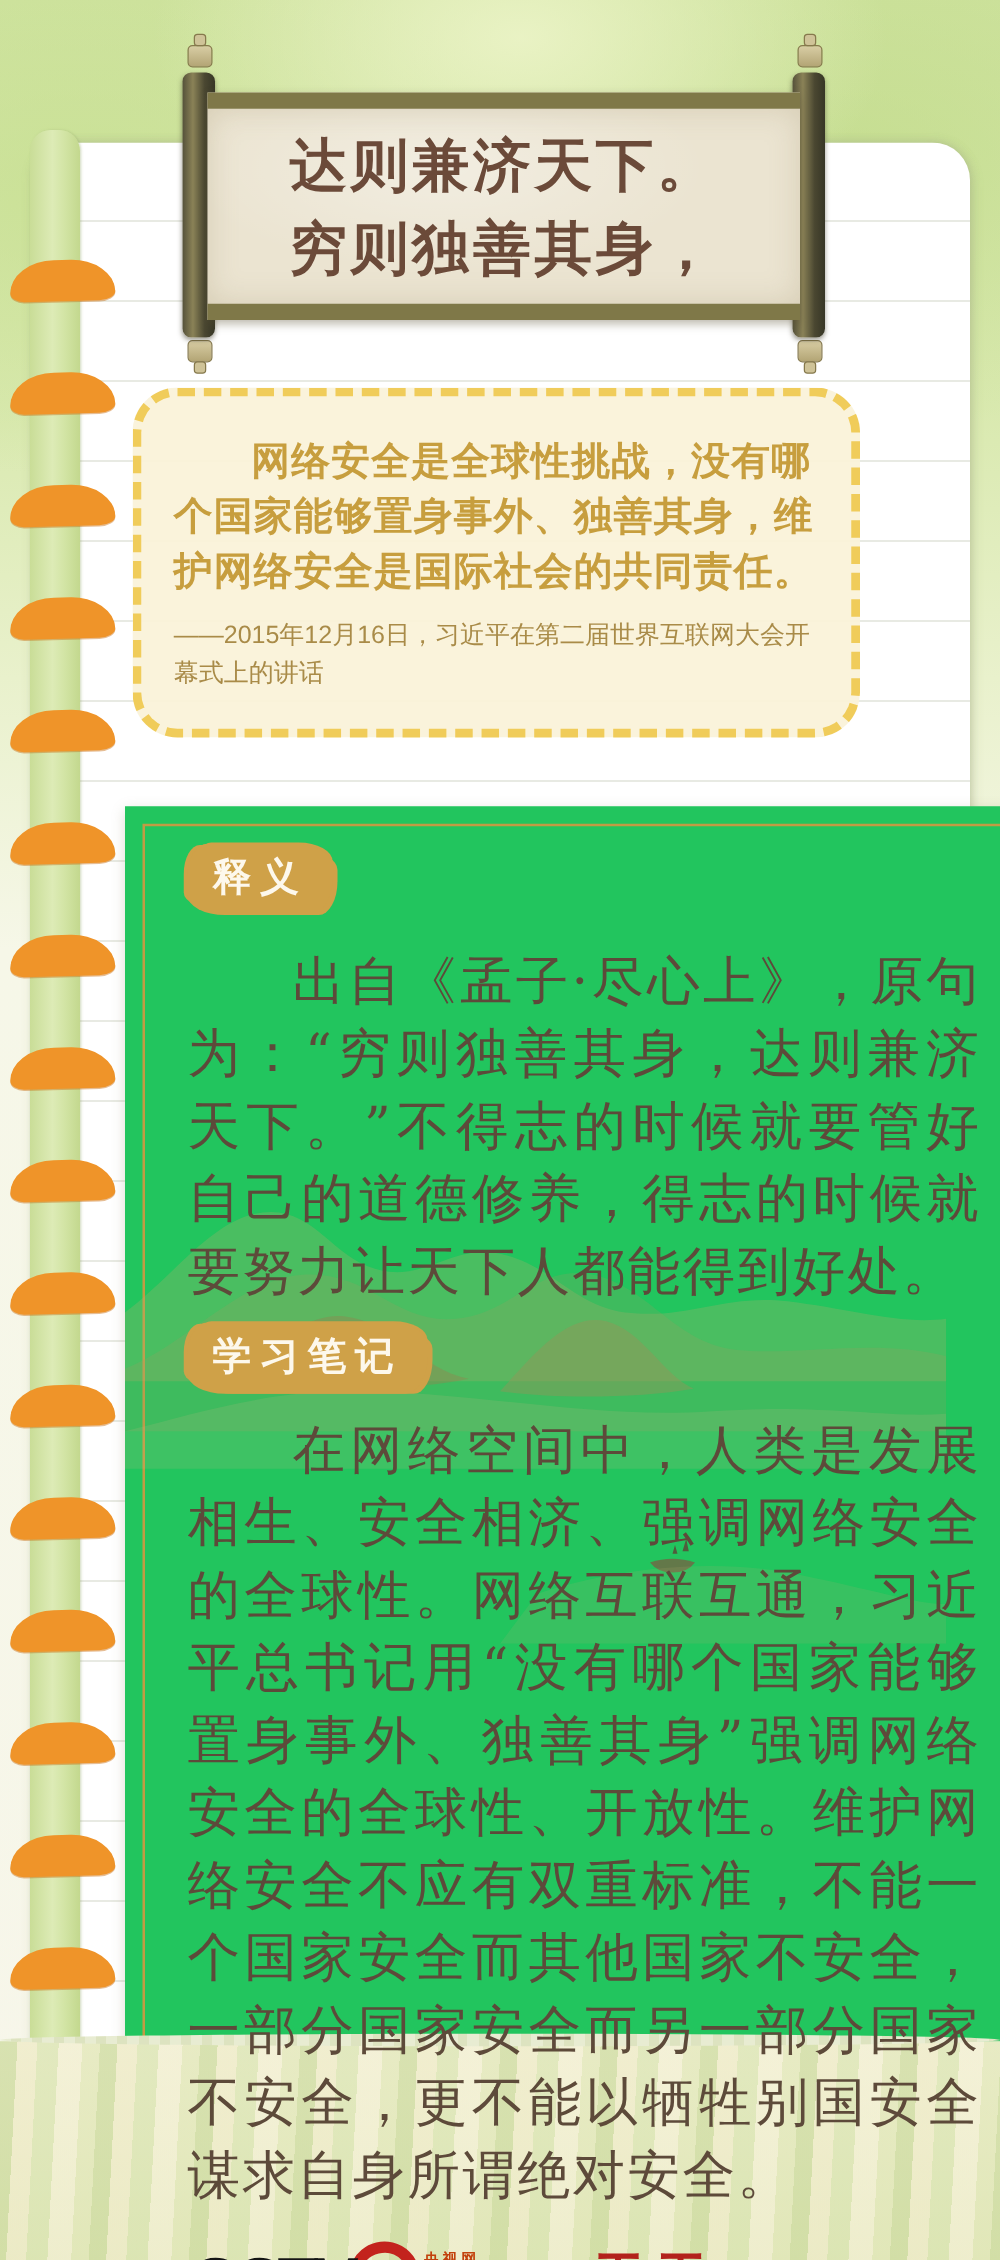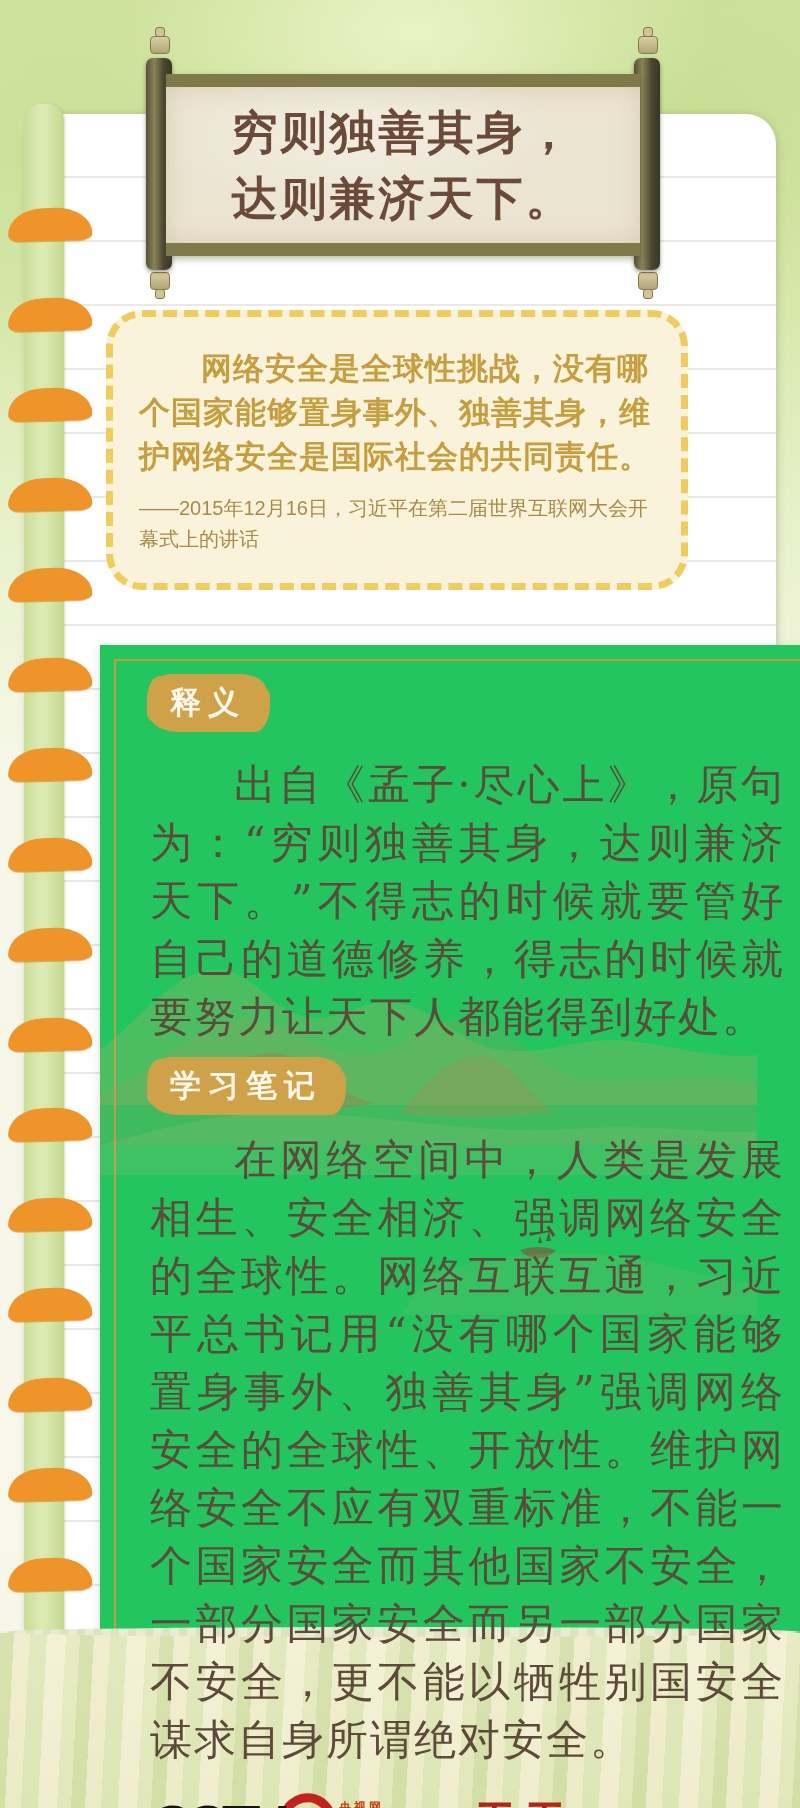--- a/index.html
+++ b/index.html
@@ -160,22 +160,22 @@
 
 <div>
   <div class="knob top kl"></div>
   <div class="knob top kr"></div>
   <div class="knob bottom kl"></div>
   <div class="knob bottom kr"></div>
   <div class="roller left"></div>
   <div class="roller right"></div>
   <div class="scroll-body">
     <div class="scroll-title">
+      <div>达则兼济天下。</div>
       <div>穷则独善其身，</div>
-      <div>达则兼济天下。</div>
     </div>
   </div>
 </div>
 
 <div class="quote-box">
   <p class="quote-text">网络安全是全球性挑战，没有哪个国家能够置身事外、独善其身，维护网络安全是国际社会的共同责任。</p>
   <p class="quote-attr">——2015年12月16日，习近平在第二届世界互联网大会开幕式上的讲话</p>
 </div>
 
 <div class="main-box">

